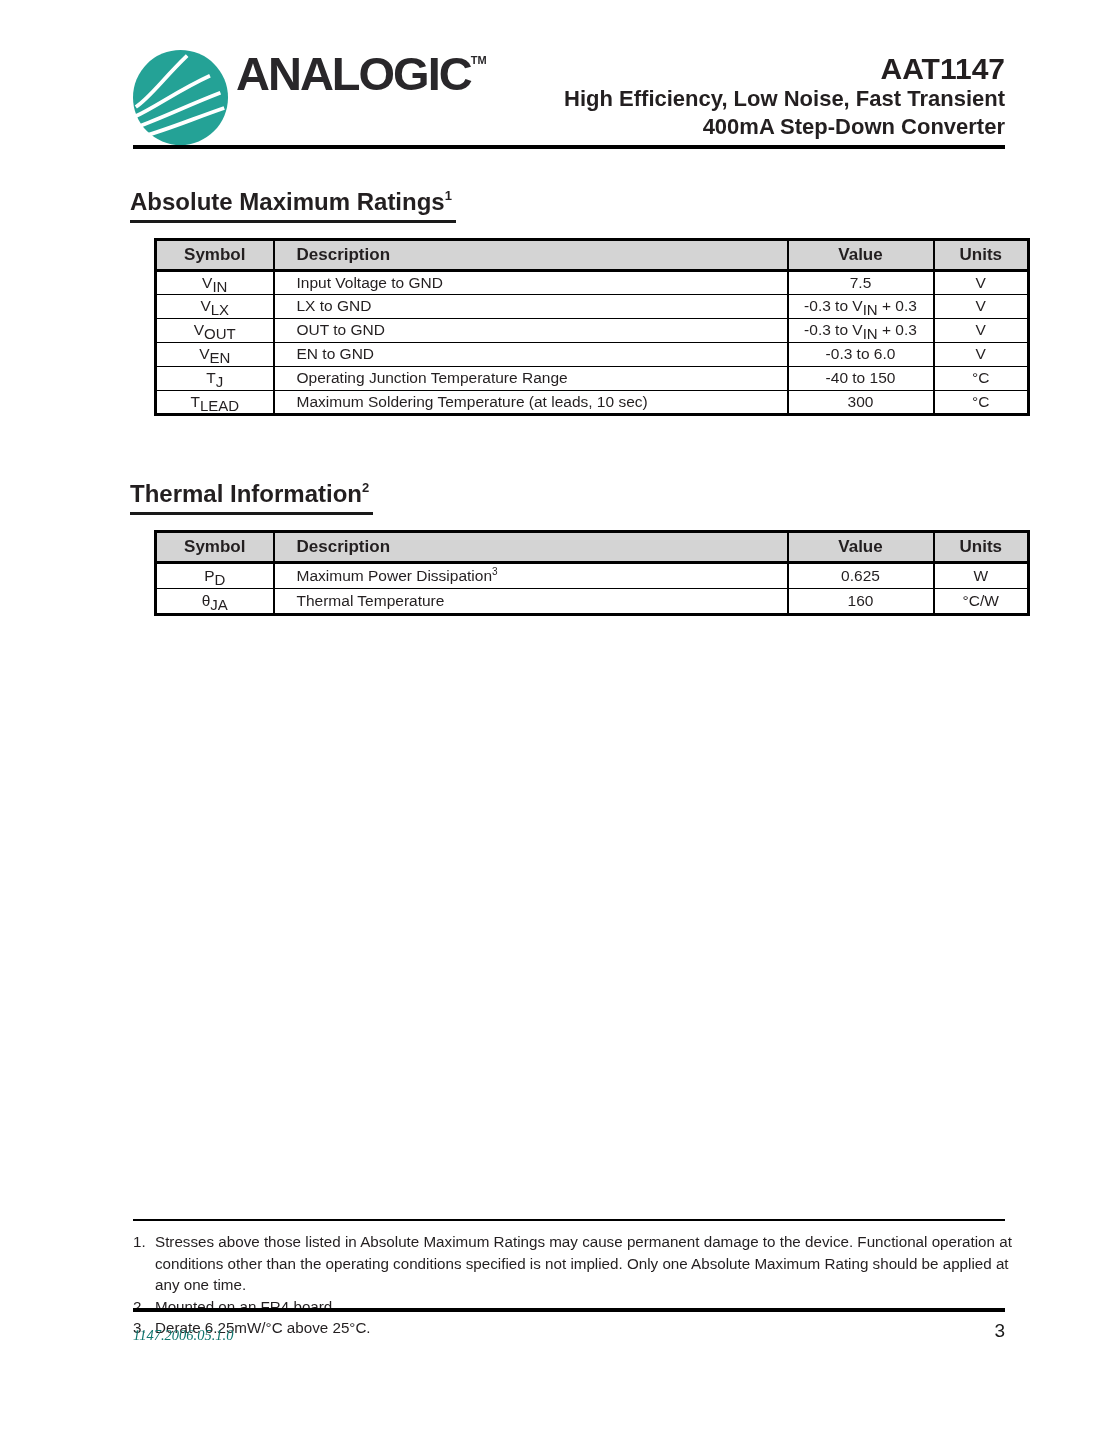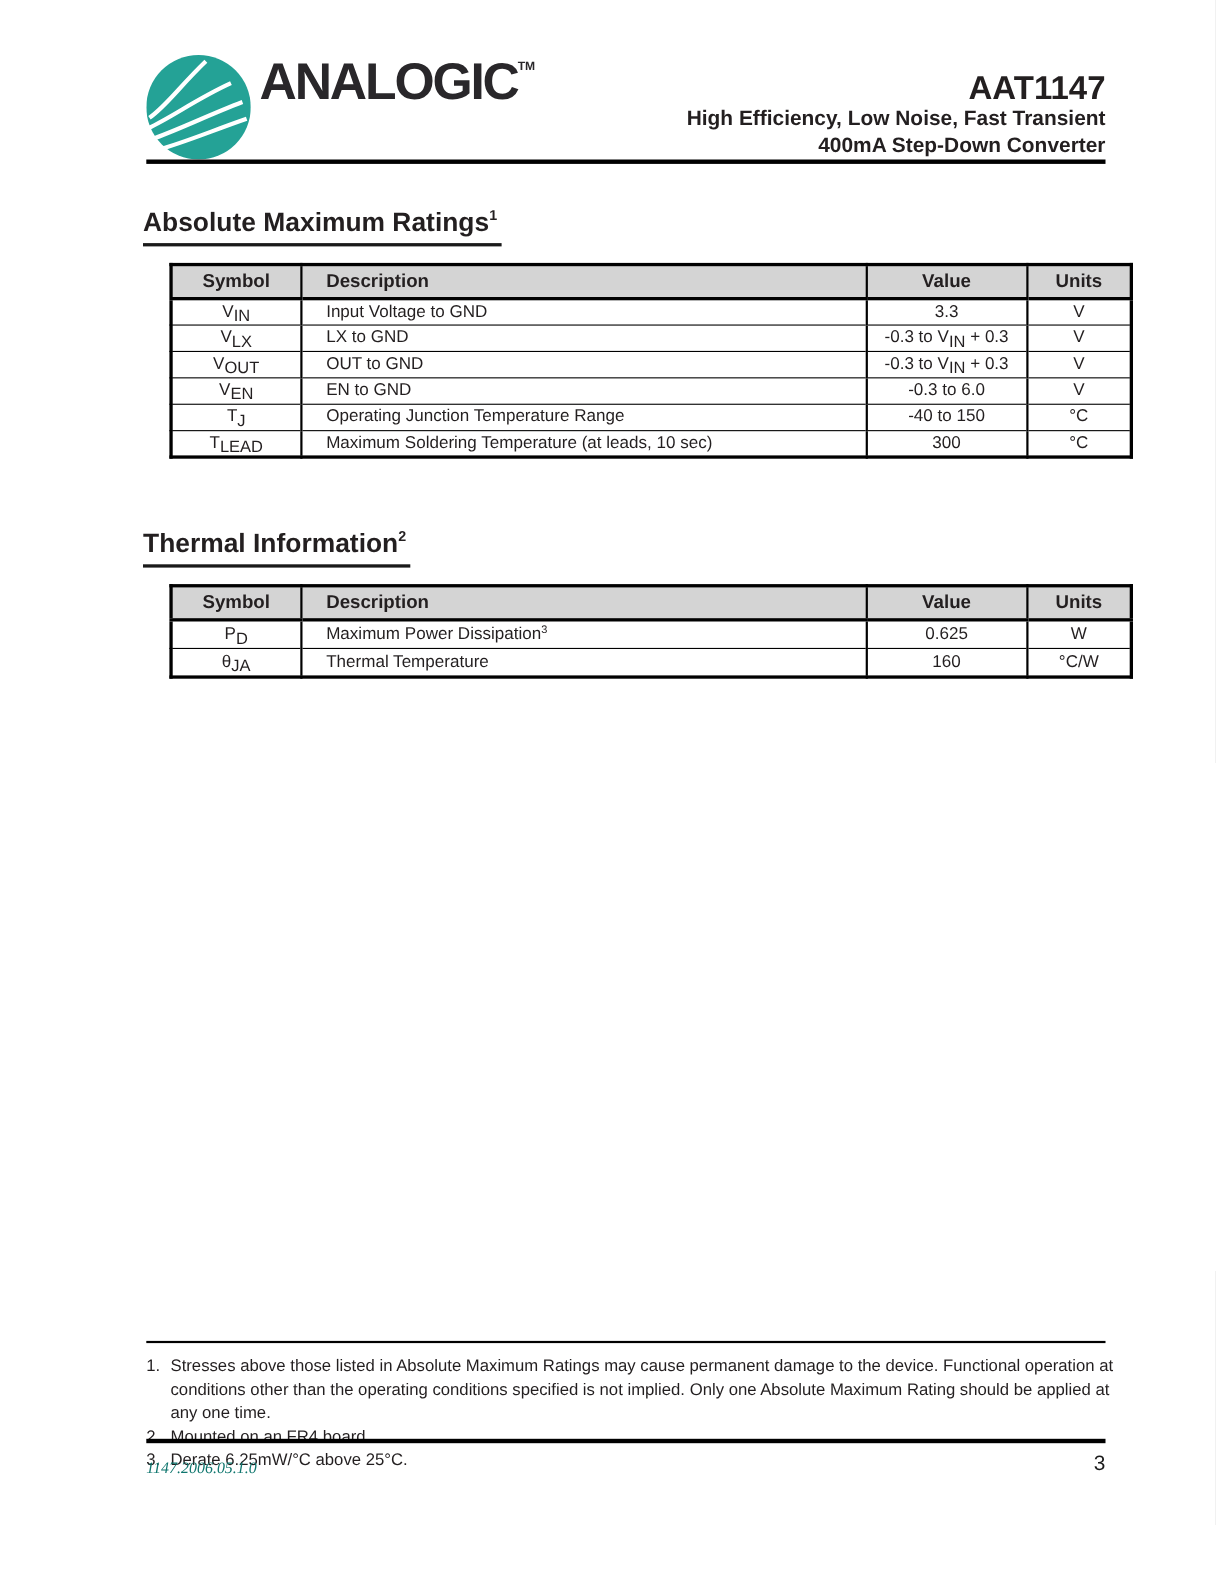--- a/index.html
+++ b/index.html
@@ -16,22 +16,22 @@
 
   
   .logo-block { position:absolute; left:133px; top:50px; display:flex; align-items:flex-start; }
   .logo-circle { width:95px; height:95px; flex:none; }
   .logo-text { margin-left:8px; margin-top:0; white-space:nowrap; }
   .logo-line1 { font-size:47px; font-weight:bold; letter-spacing:-2px; line-height:1.0; color:#29272a; }
   .logo-line1 .tm { font-size:11px; vertical-align:26px; letter-spacing:0; font-weight:bold; }
   .logo-line2 { font-size:45px; font-weight:normal; letter-spacing:3px; line-height:0.92; text-align:right; padding-right:16px; color:#353337; }
 
   .title-block { position:absolute; top:53px; right:100px; text-align:right; }
-  .part-number { font-size:30px; font-weight:bold; line-height:1.05;margin-top:12px; }
-  .subtitle { font-size:19px; font-weight:bold; line-height:1.28; }
+  .part-number { font-size:30px; font-weight:bold; line-height:1.05; }
+  .subtitle { font-size:22px; font-weight:bold; line-height:1.28; }
 
   .header-rule { position:absolute; top:145px; left:133px; width:872px; height:4px; background:#000; }
 
   
   .section { position:absolute; left:130px; width:968px; }
   .section-0 { top:188px; }
   .section-1 { top:480px; }
   .section-title { font-size:24px; font-weight:bold; display:inline-block; border-bottom:3px solid #1a1a1a; padding-bottom:4px; padding-right:4px; letter-spacing:0; }
   .section-title sup { font-size:13px; vertical-align:10px; }
 
@@ -105,21 +105,21 @@
             <th class="center">Symbol</th>
             <th class="left">Description</th>
             <th class="center">Value</th>
             <th class="center">Units</th>
           </tr>
         </thead>
         <tbody>
           <tr>
             <td class="center">V<sub>IN</sub></td>
             <td class="left">Input Voltage to GND</td>
-            <td class="center">3.3</td>
+            <td class="center">7.5</td>
             <td class="center">V</td>
           </tr>
           <tr>
             <td class="center">V<sub>LX</sub></td>
             <td class="left">LX to GND</td>
             <td class="center">-0.3 to V<sub>IN</sub> + 0.3</td>
             <td class="center">V</td>
           </tr>
           <tr>
             <td class="center">V<sub>OUT</sub></td>

